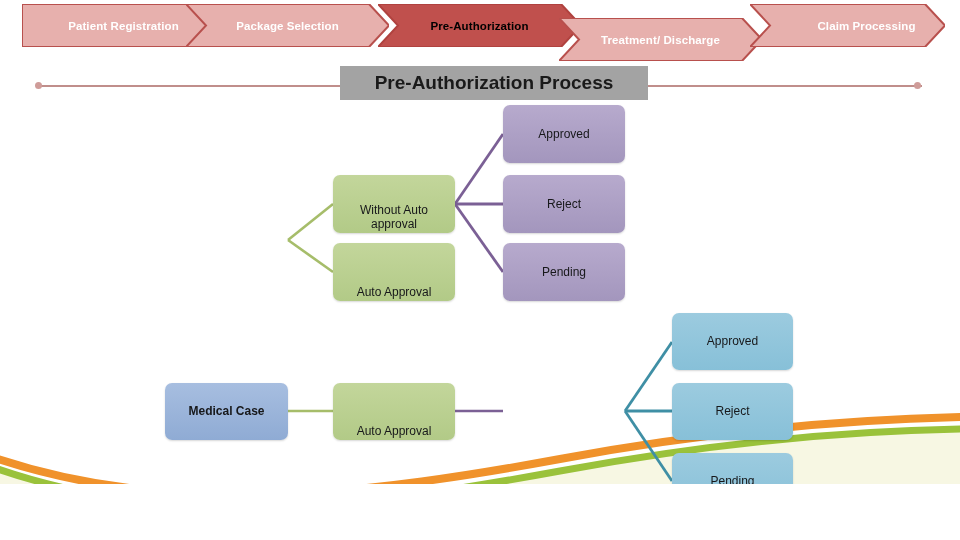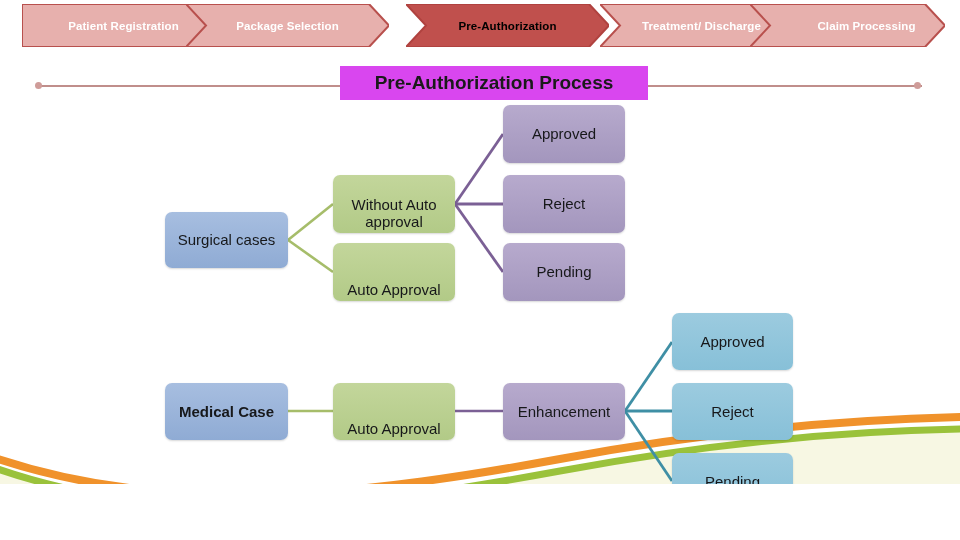--- a/index.html
+++ b/index.html
@@ -27,31 +27,31 @@
   }
   .chev-shape{position:absolute;left:0;top:0;width:100%;height:100%;z-index:1;}
 
   
   #title-rule{position:absolute;left:38px;top:85px;width:884px;height:1.6px;background:#c08e8b;}
   .rule-dot{position:absolute;width:7px;height:7px;border-radius:50%;background:#cf9c99;top:82px;}
   #rule-dot-left{left:35px;}
   #rule-dot-right{left:914px;}
   #section-title{
     position:absolute;left:340px;top:66px;width:308px;height:34px;
-    background:#d946ef;
+    background:#a3a3a3;
     display:flex;align-items:center;justify-content:center;
     font-size:19px;font-weight:bold;color:#1a1a1a;
     white-space:nowrap;
   }
 
   
   .node{
     position:absolute;border-radius:7px;
     display:flex;align-items:center;justify-content:center;text-align:center;
-    font-size:15px;color:#17181a;line-height:1.18;
+    font-size:12px;color:#17181a;line-height:1.18;
     box-sizing:border-box;padding:2px 6px;
     box-shadow:0 1px 2px rgba(0,0,0,.16);
   }
   .node-blue{background:linear-gradient(180deg,#a7bee0 0%,#8fabd4 100%);}
   .node-green{background:linear-gradient(180deg,#c3d69b 0%,#b2ca87 100%);align-items:flex-end;}
   .node-purple{background:linear-gradient(180deg,#b7aacd 0%,#a396bd 100%);}
   .node-ltblue{background:linear-gradient(180deg,#9ccbdf 0%,#87c0d8 100%);}
 
   
   #connector-layer{position:absolute;left:0;top:0;width:960px;height:540px;pointer-events:none;}
@@ -82,28 +82,28 @@
       <span class="chev-label" style="color:#ffffff;">Patient Registration</span>
     </div>
 
     <div class="chev" style="left:164px;width:203px;">
       <svg class="chev-shape" viewBox="0 0 203 43" preserveAspectRatio="none">
         <polygon points="0,0 183,0 203,21.5 183,43 0,43 20,21.5" fill="#e7b0ad" stroke="#b8504d" stroke-width="2"></polygon>
       </svg>
       <span class="chev-label" style="color:#ffffff;">Package Selection</span>
     </div>
 
-    <div class="chev" style="left:384px;width:203px;">
+    <div class="chev" style="left:356px;width:203px;">
       <svg class="chev-shape" viewBox="0 0 203 43" preserveAspectRatio="none">
         <polygon points="0,0 183,0 203,21.5 183,43 0,43 20,21.5" fill="#c0504d" stroke="#b0423f" stroke-width="2"></polygon>
       </svg>
       <span class="chev-label" style="color:#000000;">Pre-Authorization</span>
     </div>
 
-    <div class="chev" style="left:578px;width:203px;">
+    <div class="chev" style="left:537px;width:203px;margin-top:14px;">
       <svg class="chev-shape" viewBox="0 0 203 43" preserveAspectRatio="none">
         <polygon points="0,0 183,0 203,21.5 183,43 0,43 20,21.5" fill="#e7b0ad" stroke="#b8504d" stroke-width="2"></polygon>
       </svg>
       <span class="chev-label" style="color:#ffffff;">Treatment/ Discharge</span>
     </div>
 
     <div class="chev" style="left:728px;width:195px;">
       <svg class="chev-shape" viewBox="0 0 195 43" preserveAspectRatio="none">
         <polygon points="0,0 175,0 195,21.5 175,43 0,43 20,21.5" fill="#e7b0ad" stroke="#b8504d" stroke-width="2"></polygon>
       </svg>
@@ -127,23 +127,20 @@
 
     <path d="M288,411 L333,411" fill="none" stroke="#a6bd6a" stroke-width="2.6"></path>
 
     <path d="M455,411 L503,411" fill="none" stroke="#7b6095" stroke-width="2.6"></path>
 
     <path d="M625,411 L672,342" fill="none" stroke="#3f8fa5" stroke-width="2.8"></path>
     <path d="M625,411 L672,411" fill="none" stroke="#3f8fa5" stroke-width="2.8"></path>
     <path d="M625,411 L672,481" fill="none" stroke="#3f8fa5" stroke-width="2.8"></path>
   </svg>
 
-  <div class="node node-blue" style="left:165px;top:212px;width:123px;height:56px;">
-    <span>Surgical cases</span>
-  </div>
 
   <div class="node node-green" style="left:333px;top:175px;width:122px;height:58px;">
     <span>Without Auto approval</span>
   </div>
   <div class="node node-green" style="left:333px;top:243px;width:122px;height:58px;">
     <span>Auto Approval</span>
   </div>
 
   <div class="node node-purple" style="left:503px;top:105px;width:122px;height:58px;">
     <span>Approved</span>
@@ -154,23 +151,20 @@
   <div class="node node-purple" style="left:503px;top:243px;width:122px;height:58px;">
     <span>Pending</span>
   </div>
 
   <div class="node node-blue" style="left:165px;top:383px;width:123px;height:57px;font-weight:bold;">
     <span>Medical Case</span>
   </div>
   <div class="node node-green" style="left:333px;top:383px;width:122px;height:57px;">
     <span>Auto Approval</span>
   </div>
-  <div class="node node-purple" style="left:503px;top:383px;width:122px;height:57px;">
-    <span>Enhancement</span>
-  </div>
 
   <div class="node node-ltblue" style="left:672px;top:313px;width:121px;height:57px;">
     <span>Approved</span>
   </div>
   <div class="node node-ltblue" style="left:672px;top:383px;width:121px;height:57px;">
     <span>Reject</span>
   </div>
   <div class="node node-ltblue" style="left:672px;top:453px;width:121px;height:57px;">
     <span>Pending</span>
   </div>

